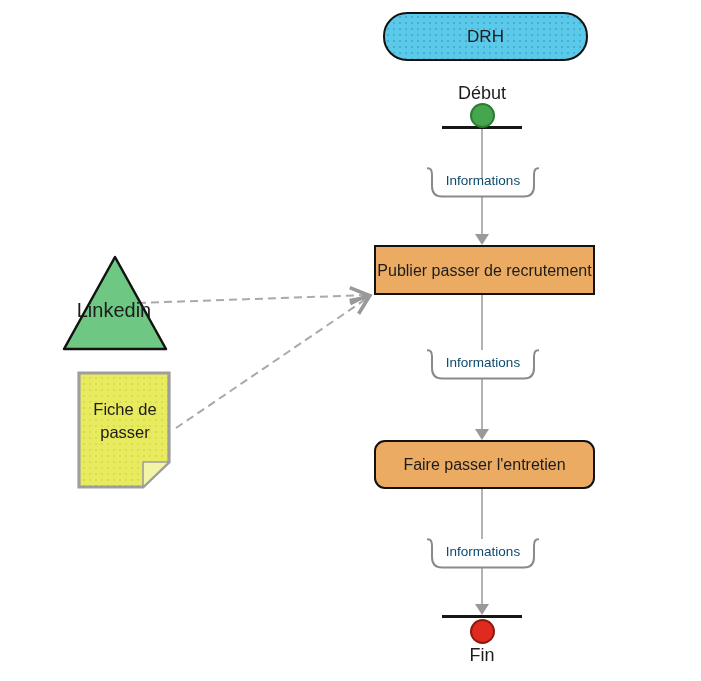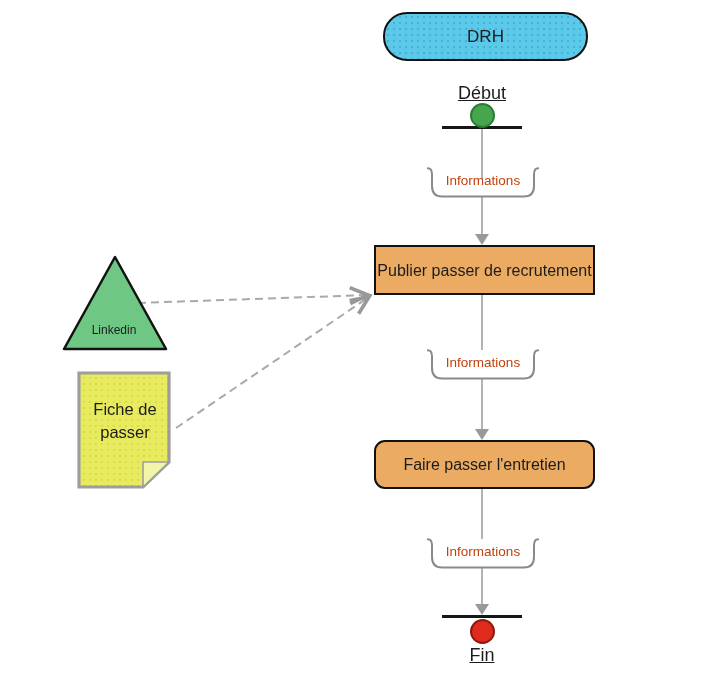--- a/index.html
+++ b/index.html
@@ -11,21 +11,21 @@
   
   .pool{
     left:383px;top:12px;width:205px;height:49px;box-sizing:border-box;
     border:2.5px solid #121212;border-radius:24px;background-color:#5BC9E9;
     background-image:radial-gradient(circle, rgba(18,90,130,0.25) 1px, transparent 1.3px);
     background-size:6px 6px;
     display:flex;align-items:center;justify-content:center;
     font-size:17px;
   }
   
-  .evt-label{width:140px;text-align:center;font-size:18px;text-decoration:underline;}
+  .evt-label{width:140px;text-align:center;font-size:18px;}
   .debut{left:412px;top:83px;}
   .fin{left:412px;top:629px;margin-top:16px;}
   
   .evt-bar{left:442px;width:80px;height:3px;background:#161616;}
   .bar-start{top:126px;}
   .bar-end{top:615px;}
   .evt-circle{left:470px;width:25px;height:25px;box-sizing:border-box;border-radius:50%;}
   .circ-start{top:103px;background:#45A64D;border:2.5px solid #2c7b33;}
   .circ-end{top:619px;background:#E02A1E;border:2.5px solid #8c1a10;}
   
@@ -38,33 +38,33 @@
   .seg6{top:567px;height:37px;}
   .arrowhead{
     left:475px;width:0;height:0;
     border-left:7px solid transparent;border-right:7px solid transparent;
     border-top:11px solid #999999;
   }
   .ah1{top:234px;} .ah2{top:429px;} .ah3{top:604px;}
   
   .bracket{left:427px;width:112px;height:31px;}
   .bk1{top:167px;} .bk2{top:349px;} .bk3{top:538px;}
-  .flow-label{left:427px;width:112px;text-align:center;font-size:13.5px;color:#c2410c;}
+  .flow-label{left:427px;width:112px;text-align:center;font-size:13.5px;color:#0c4a6e;}
   .fl1{top:173px;} .fl2{top:355px;} .fl3{top:544px;}
   
   .task{
     left:374px;width:221px;box-sizing:border-box;border:2.5px solid #121212;
     background:#EBAB63;display:flex;align-items:center;justify-content:center;
     text-align:center;font-size:16px;line-height:21px;
   }
   .task1{top:245px;height:50px;}
   .task2{top:440px;height:49px;border-radius:11px;}
   
   .tri-svg{left:58px;top:252px;}
-  .tri-label{left:64px;top:323px;width:100px;text-align:center;font-size:12px;}
+  .tri-label{left:64px;top:299px;width:100px;text-align:center;font-size:20px;}
   .note-svg{left:76px;top:370px;}
   .note-label{left:78px;top:398px;width:94px;text-align:center;font-size:16.5px;line-height:23px;}
   .dashed-svg{left:0;top:0;}
 </style>
 </head>
 <body>
 
 <div class="canvas">
 
   <svg class="abs dashed-svg" width="701" height="681" viewBox="0 0 701 681">

